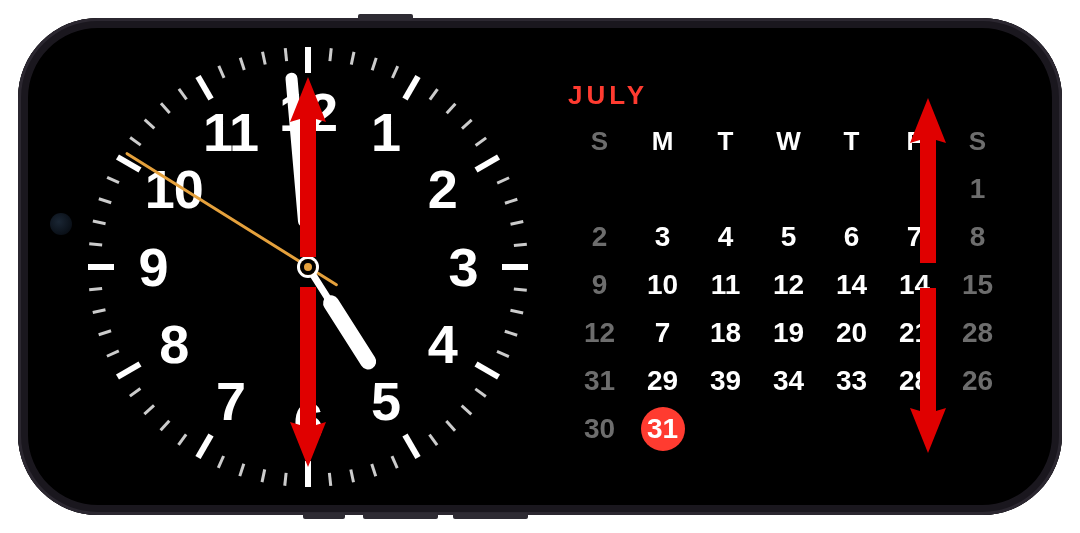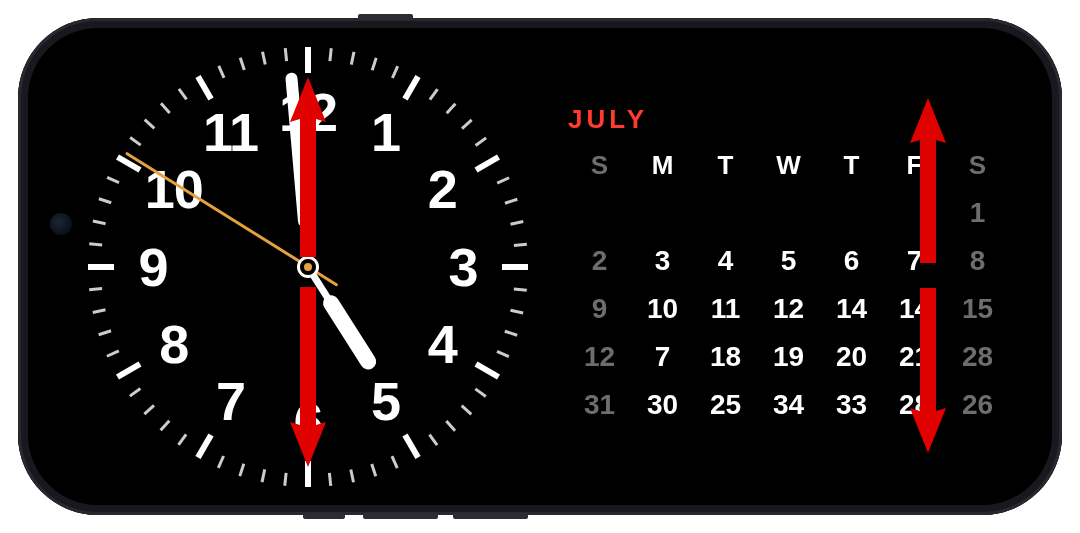--- a/index.html
+++ b/index.html
@@ -325,26 +325,35 @@
               <td class="we">12</td>
               <td>7</td>
               <td>18</td>
               <td>19</td>
               <td>20</td>
               <td>21</td>
               <td class="we">28</td>
             </tr>
             <tr>
               <td class="we">31</td>
-              <td>30</td>
-              <td>25</td>
+              <td>29</td>
+              <td>39</td>
               <td>34</td>
               <td>33</td>
               <td>28</td>
               <td class="we">26</td>
+            </tr>
+            <tr>
+              <td class="we">30</td>
+              <td><span class="today">31</span></td>
+              <td></td>
+              <td></td>
+              <td></td>
+              <td></td>
+              <td class="we"></td>
             </tr>
           </tbody>
       </table>
     </div>
 
     <div class="arrow" style="left:820px; top:60px; height:355px;">
       <svg viewBox="0 0 40 355" preserveAspectRatio="none">
         <g>
           <polygon points="20,0 38,45 28,42 28,165 12,165 12,42 2,45" fill="#e00000"></polygon>
           <polygon points="20,355 38,310 28,313 28,190 12,190 12,313 2,310" fill="#e00000"></polygon>

